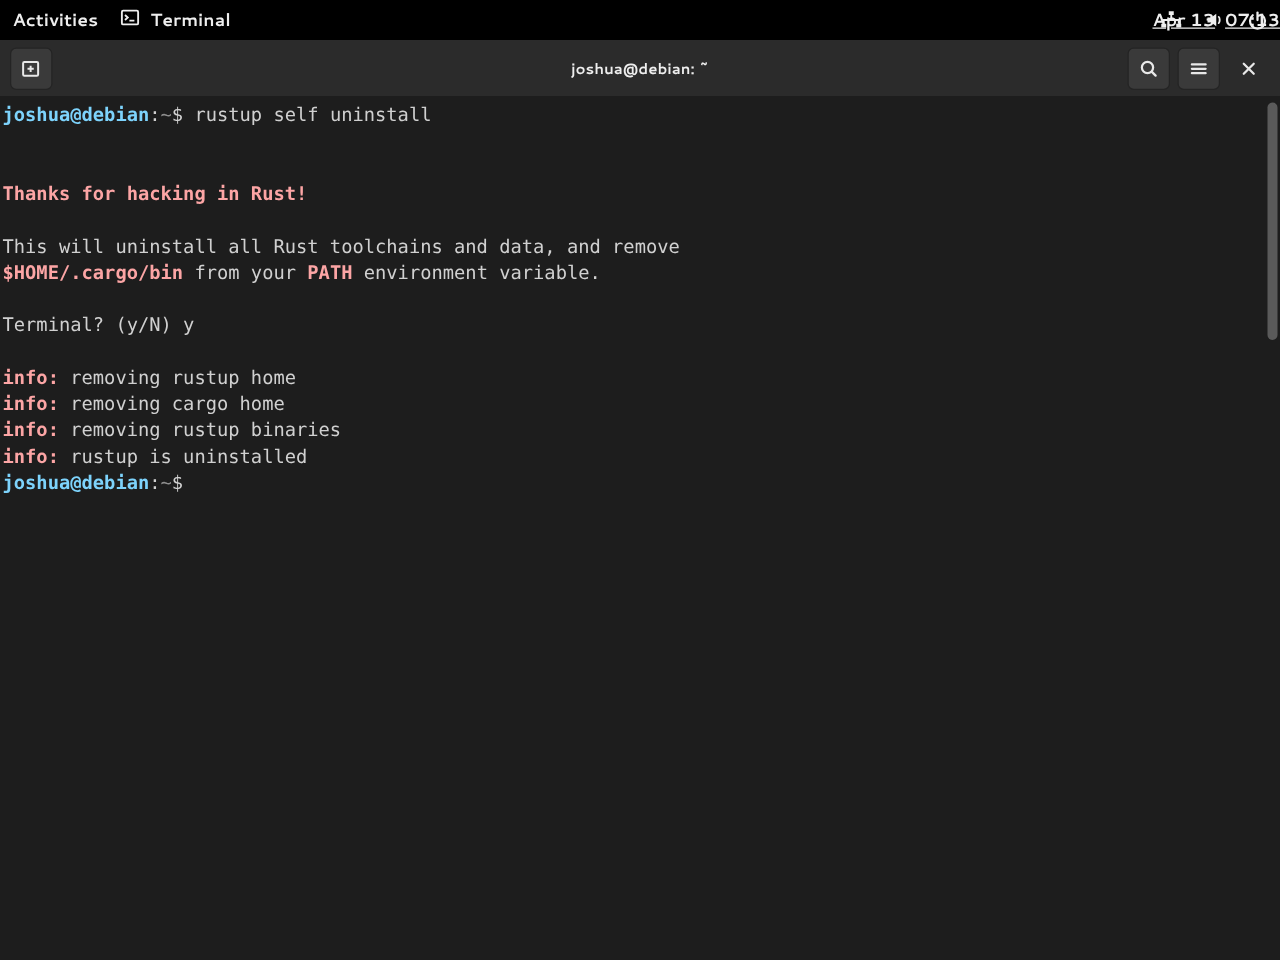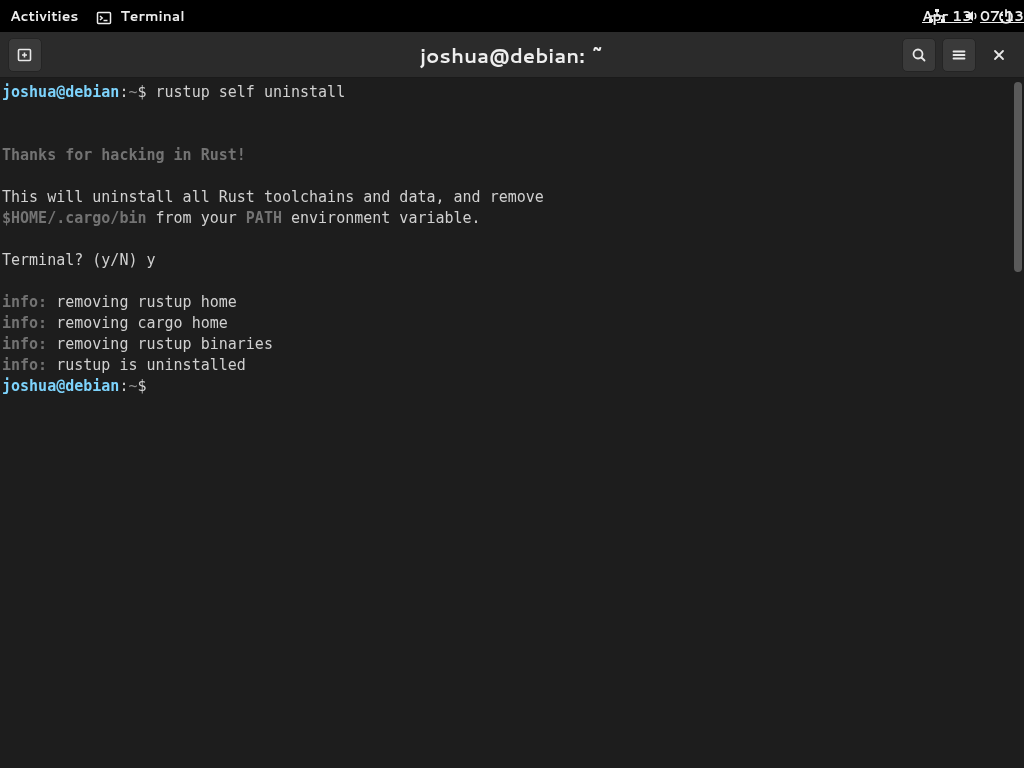--- a/index.html
+++ b/index.html
@@ -14,37 +14,37 @@
     display: flex;
     align-items: center;
     justify-content: space-between;
     font-size: 14px;
     font-weight: 600;
     padding: 1px 10px;
   }
   .topbar .left, .topbar .right, .topbar .center-wrap { display: flex; align-items: center; gap: 18px; }
   .topbar .center-wrap { position: absolute; left: 0; right: 0; justify-content: flex-end; pointer-events: none; text-decoration: underline; }
   .topbar .center { pointer-events: auto; display: flex; gap: 8px; }
-  .topbar .app { display: flex; align-items: flex-end; gap: 8px; }
+  .topbar .app { display: flex; align-items: flex-start; gap: 8px; }
   .topbar .right svg, .topbar .app svg { display: block; }
   .topbar .item { cursor: default; }
 
   
   .headerbar {
     height: 46px;
     background: #2b2b2b;
     border-bottom: 1px solid #1a1a1a;
     display: flex;
     align-items: center;
     padding: 0 8px;
     position: relative;
   }
   .headerbar .title {
     position: absolute; left: 0; right: 0; text-align: center;
-    color: #eee; font-weight: 700; font-size: 20px;
+    color: #eee; font-weight: 700; font-size: 12px;
     pointer-events: none;
   }
   .hb-left, .hb-right { display: flex; align-items: center; gap: 6px; }
   .hb-right { margin-left: auto; }
   .hb-btn {
     width: 34px; height: 34px;
     border-radius: 5px;
     background: #3a3a3a;
     border: 1px solid #242424;
     display: flex; align-items: center; justify-content: center;
@@ -65,21 +65,21 @@
     background: #1d1d1d;
   }
   .term {
     font-family: "DejaVu Sans Mono", Menlo, Consolas, monospace;
     font-size: 15px;
     line-height: 21px;
     white-space: pre;
     color: #d0d0d0;
     padding: 4px 2px 4px 2px;
   }
-  .term .b { font-weight: 700; color: #737373; }
+  .term .b { font-weight: 700; color: #fca5a5; }
   .term .user { color: #7dd3fc; font-weight: 700; }
   .term .colon { color: #d0d0d0; }
   .term .tilde { color: #8e8e8e; }
   .term .dollar { color: #d0d0d0; }
 
   
   .scrollbar {
     position: absolute;
     top: 4px; bottom: 4px; right: 2px;
     width: 8px;

